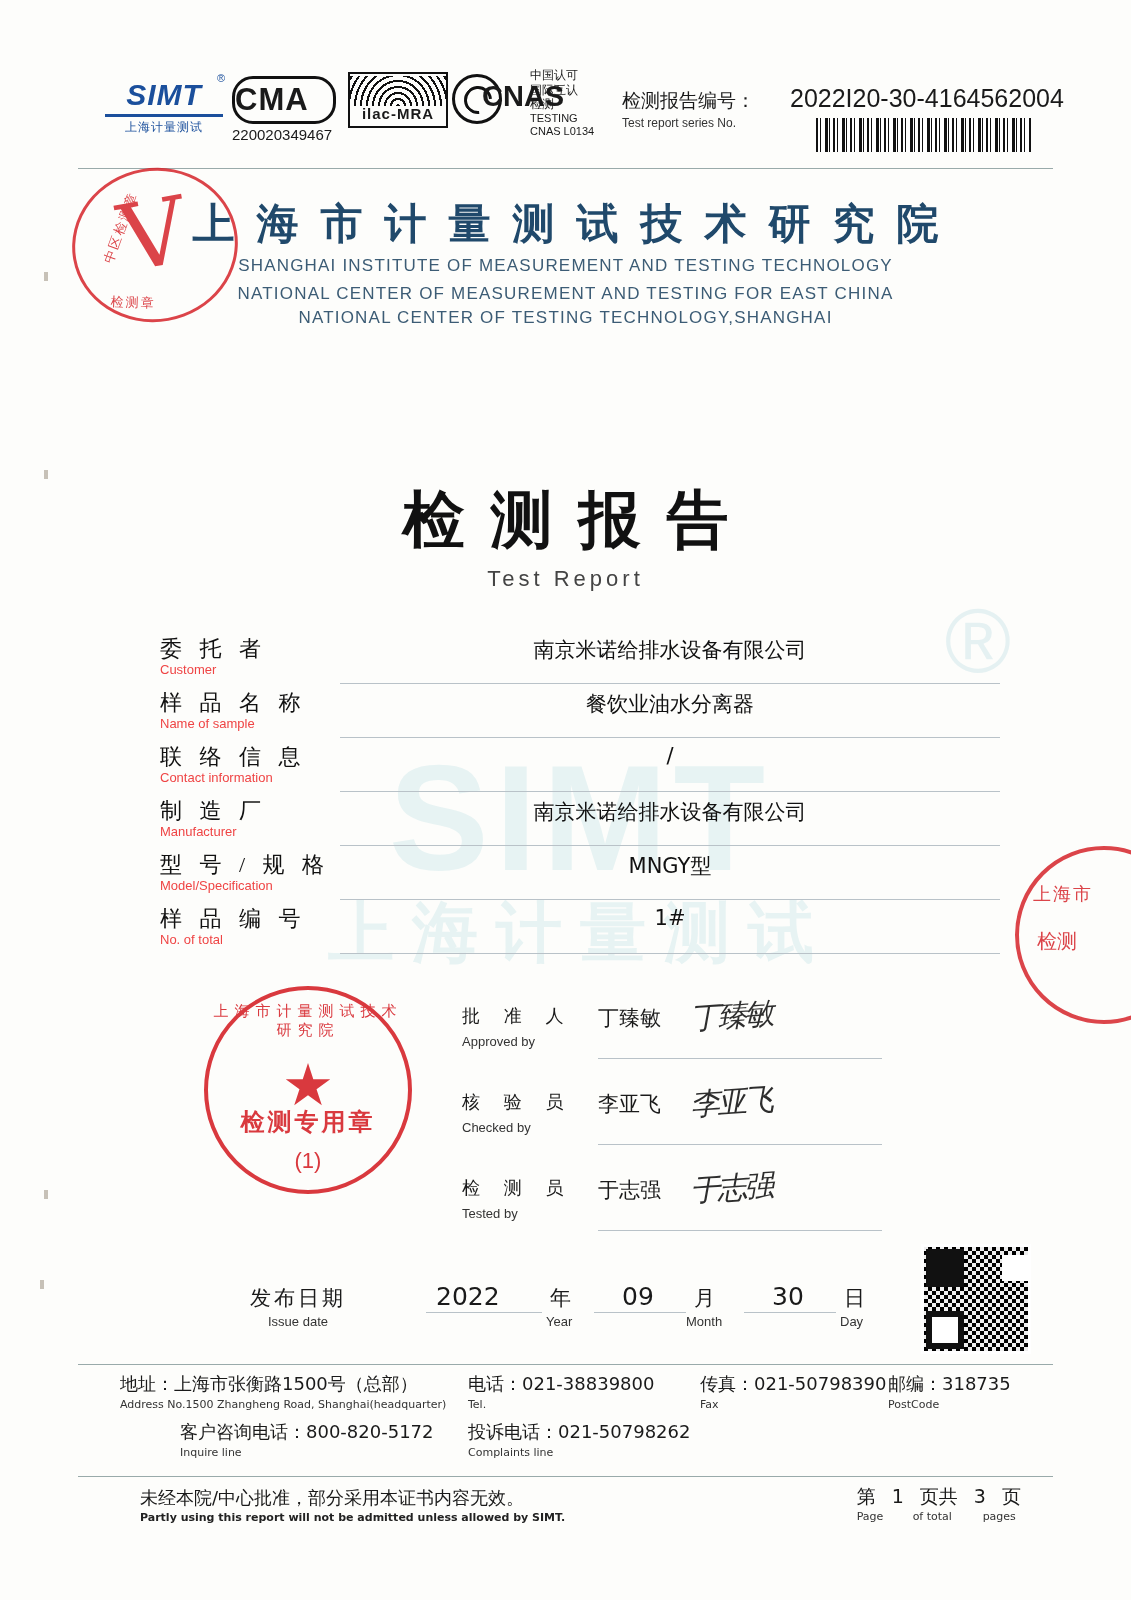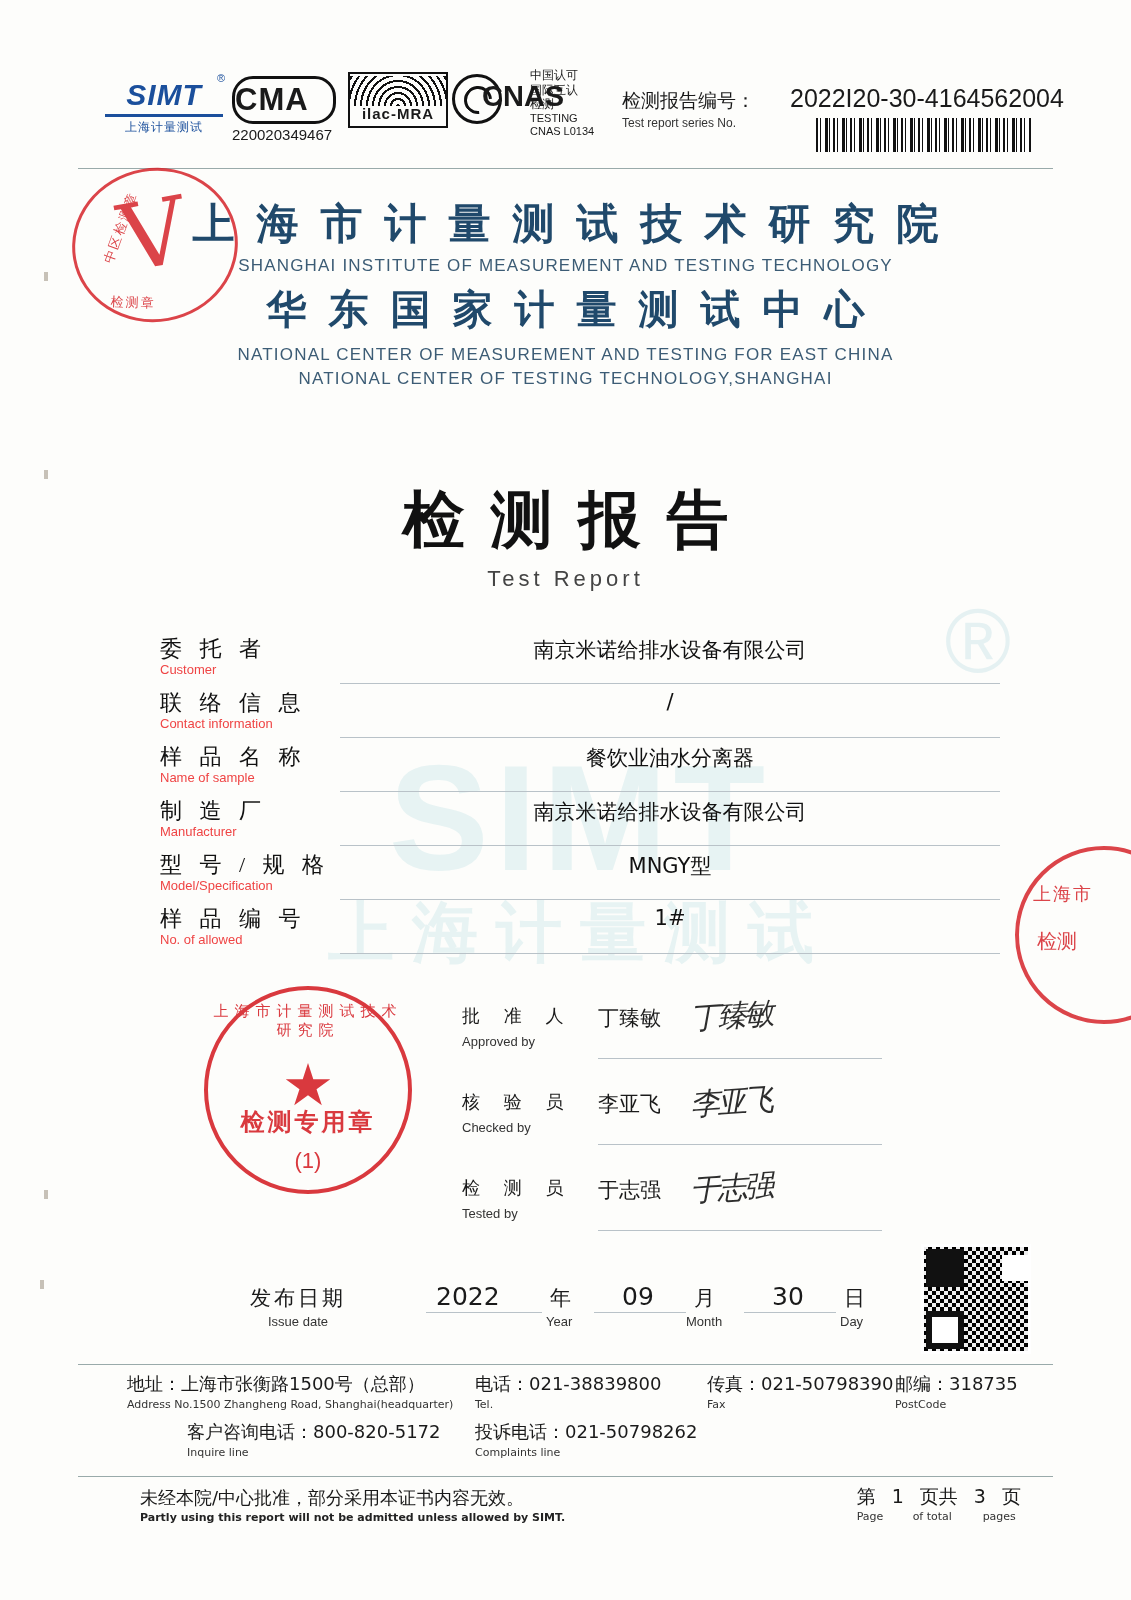--- a/index.html
+++ b/index.html
@@ -430,21 +430,21 @@
     top: 1364px;
     border-top: 1px solid #9aa;
   }
   .footer {
     position: absolute;
     left: 120px; right: 80px;
     top: 1372px;
     font-size: 18px;
     font-family: "DejaVu Sans", sans-serif;
   }
-  .f-row { position: relative; height: 48px; margin-left: 7px; }
+  .f-row { position: relative; height: 48px; }
   .f-item { position: absolute; top: 0; }
   .f-item .f-cn { font-size: 18px; }
   .f-item .f-en { font-size: 11px; color: #333; display: block; margin-top: 2px; }
 
   .foot-line2 {
     position: absolute;
     left: 78px; right: 78px;
     top: 1476px;
     border-top: 1px solid #9aa;
   }
@@ -634,62 +634,61 @@
     </div>
     <div class="report-no-value">2022I20-30-4164562004</div>
     <div class="barcode"></div>
   </div>
 
   <div class="hr-top"></div>
 
   <div class="inst">
     <div class="cn1">上海市计量测试技术研究院</div>
     <div class="en1">SHANGHAI INSTITUTE OF MEASUREMENT AND TESTING TECHNOLOGY</div>
-    <div class="cn2">华东国家计量测试中心</div>
     <div class="en2">NATIONAL CENTER OF MEASUREMENT AND TESTING FOR EAST CHINA</div>
     <div class="en3">NATIONAL CENTER OF TESTING TECHNOLOGY,SHANGHAI</div>
   </div>
 
   <div class="doctitle">检测报告</div>
   <div class="doctitle-en">Test Report</div>
 
   <div class="fields">
     <div class="field">
       <div class="lab-cn">委 托 者</div>
       <div class="lab-en">Customer</div>
       <div class="val">南京米诺给排水设备有限公司</div>
       <div class="line"></div>
     </div>
     <div class="field">
+      <div class="lab-cn">样 品 名 称</div>
+      <div class="lab-en">Name of sample</div>
+      <div class="val">餐饮业油水分离器</div>
+      <div class="line"></div>
+    </div>
+    <div class="field">
       <div class="lab-cn">联 络 信 息</div>
       <div class="lab-en">Contact information</div>
       <div class="val">/</div>
-      <div class="line"></div>
-    </div>
-    <div class="field">
-      <div class="lab-cn">样 品 名 称</div>
-      <div class="lab-en">Name of sample</div>
-      <div class="val">餐饮业油水分离器</div>
       <div class="line"></div>
     </div>
     <div class="field">
       <div class="lab-cn">制 造 厂</div>
       <div class="lab-en">Manufacturer</div>
       <div class="val">南京米诺给排水设备有限公司</div>
       <div class="line"></div>
     </div>
     <div class="field">
       <div class="lab-cn">型 号 / 规 格</div>
       <div class="lab-en">Model/Specification</div>
       <div class="val">MNGY型</div>
       <div class="line"></div>
     </div>
     <div class="field">
       <div class="lab-cn">样 品 编 号</div>
-      <div class="lab-en">No. of allowed</div>
+      <div class="lab-en">No. of total</div>
       <div class="val">1#</div>
       <div class="line"></div>
     </div>
   </div>
 
   <div class="signs">
     <div class="sign-row">
       <div class="s-cn">批 准 人</div>
       <div class="s-en">Approved by</div>
       <div class="s-name">丁臻敏</div>

